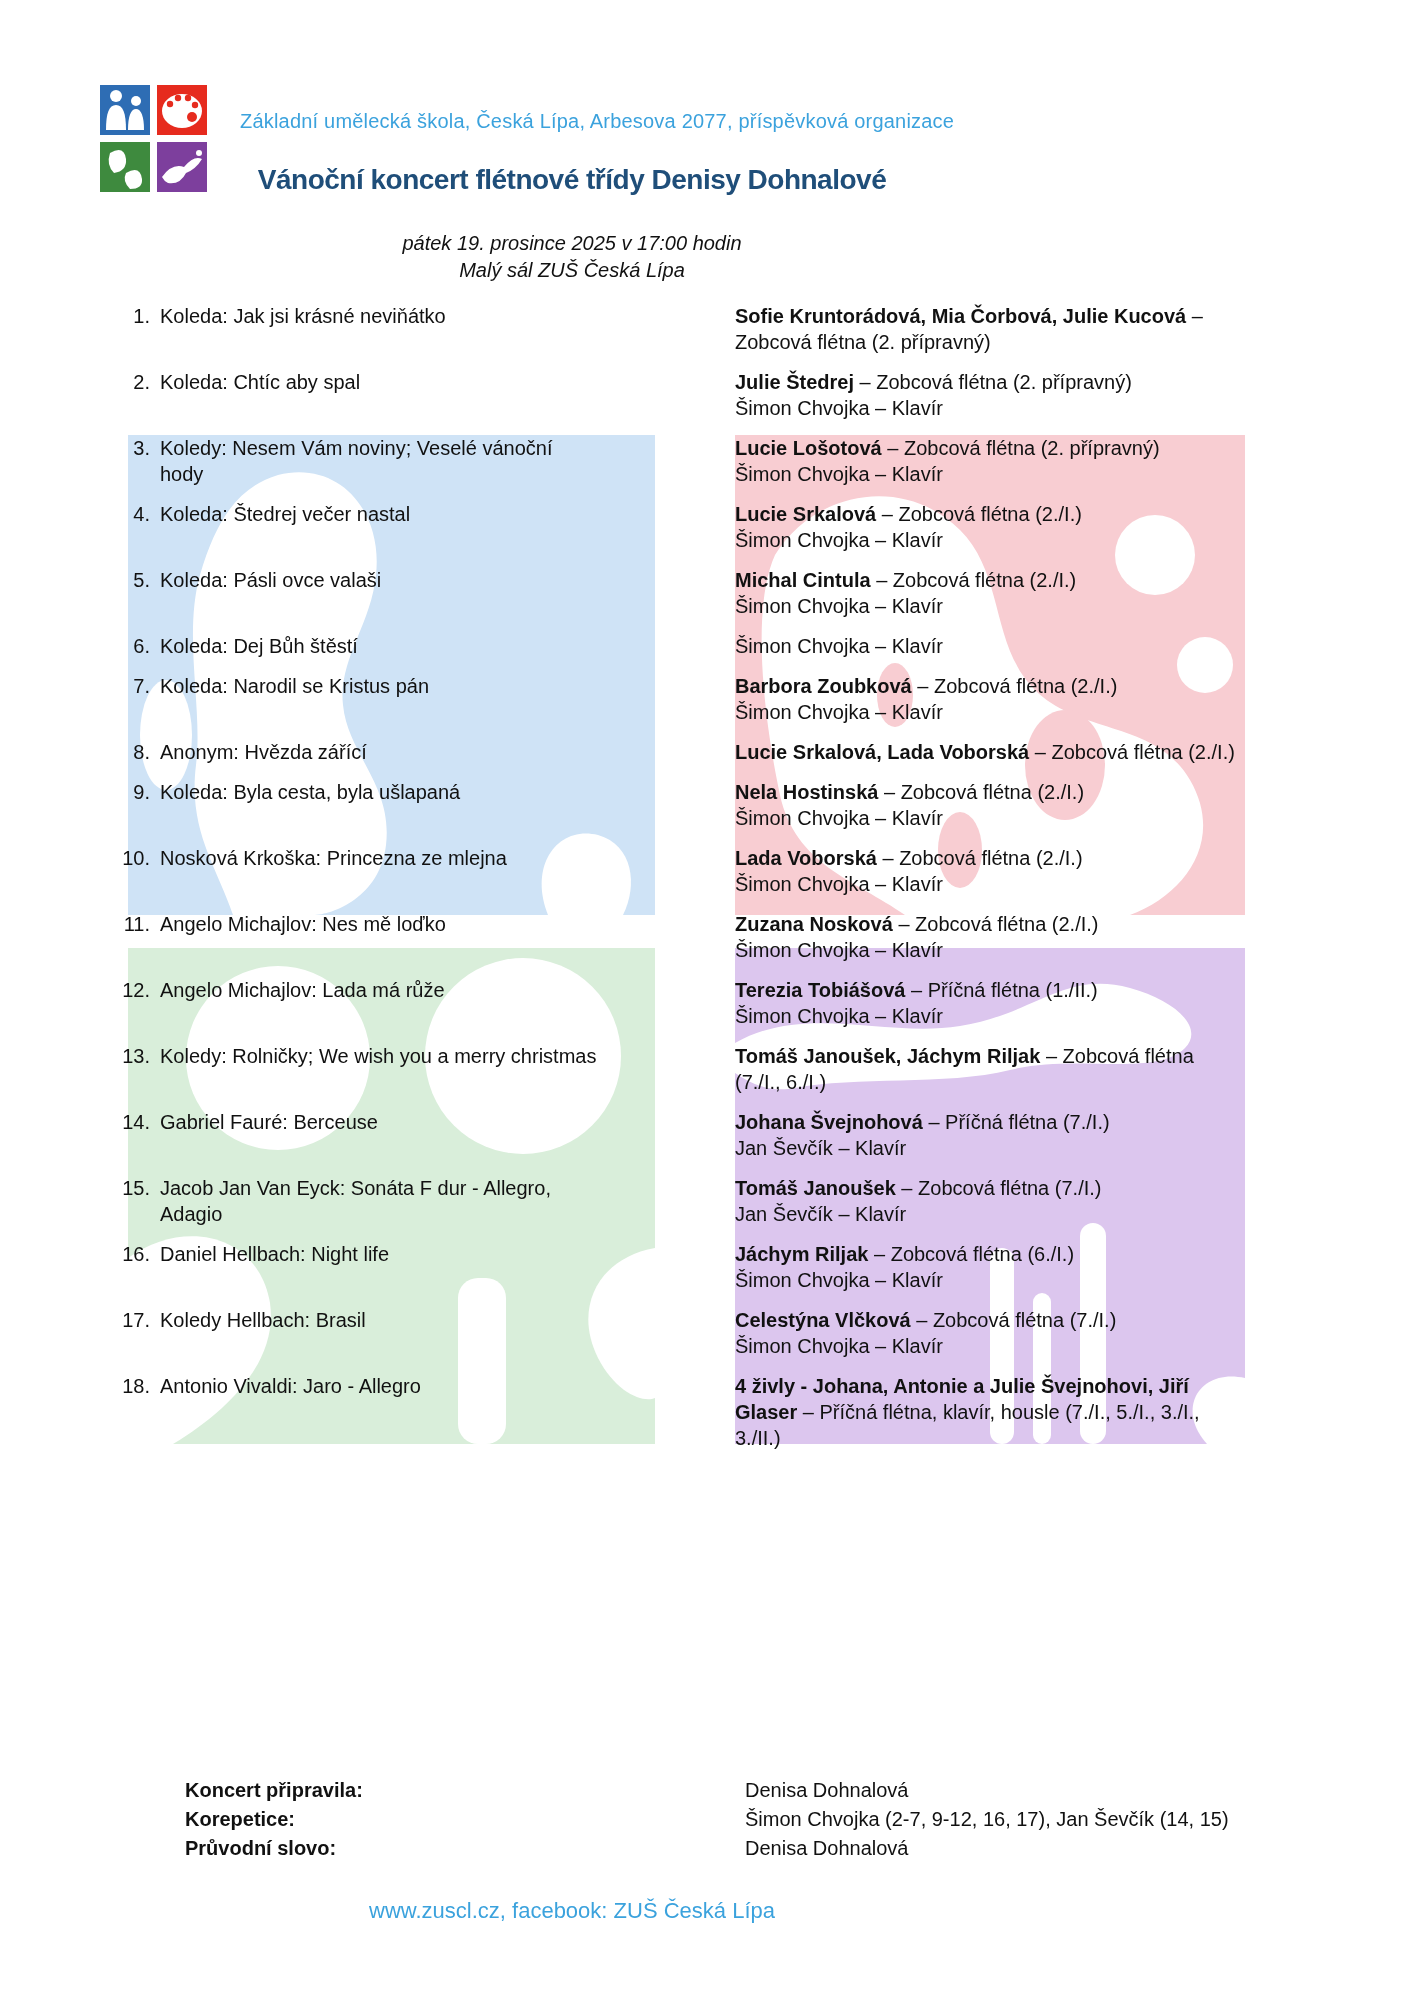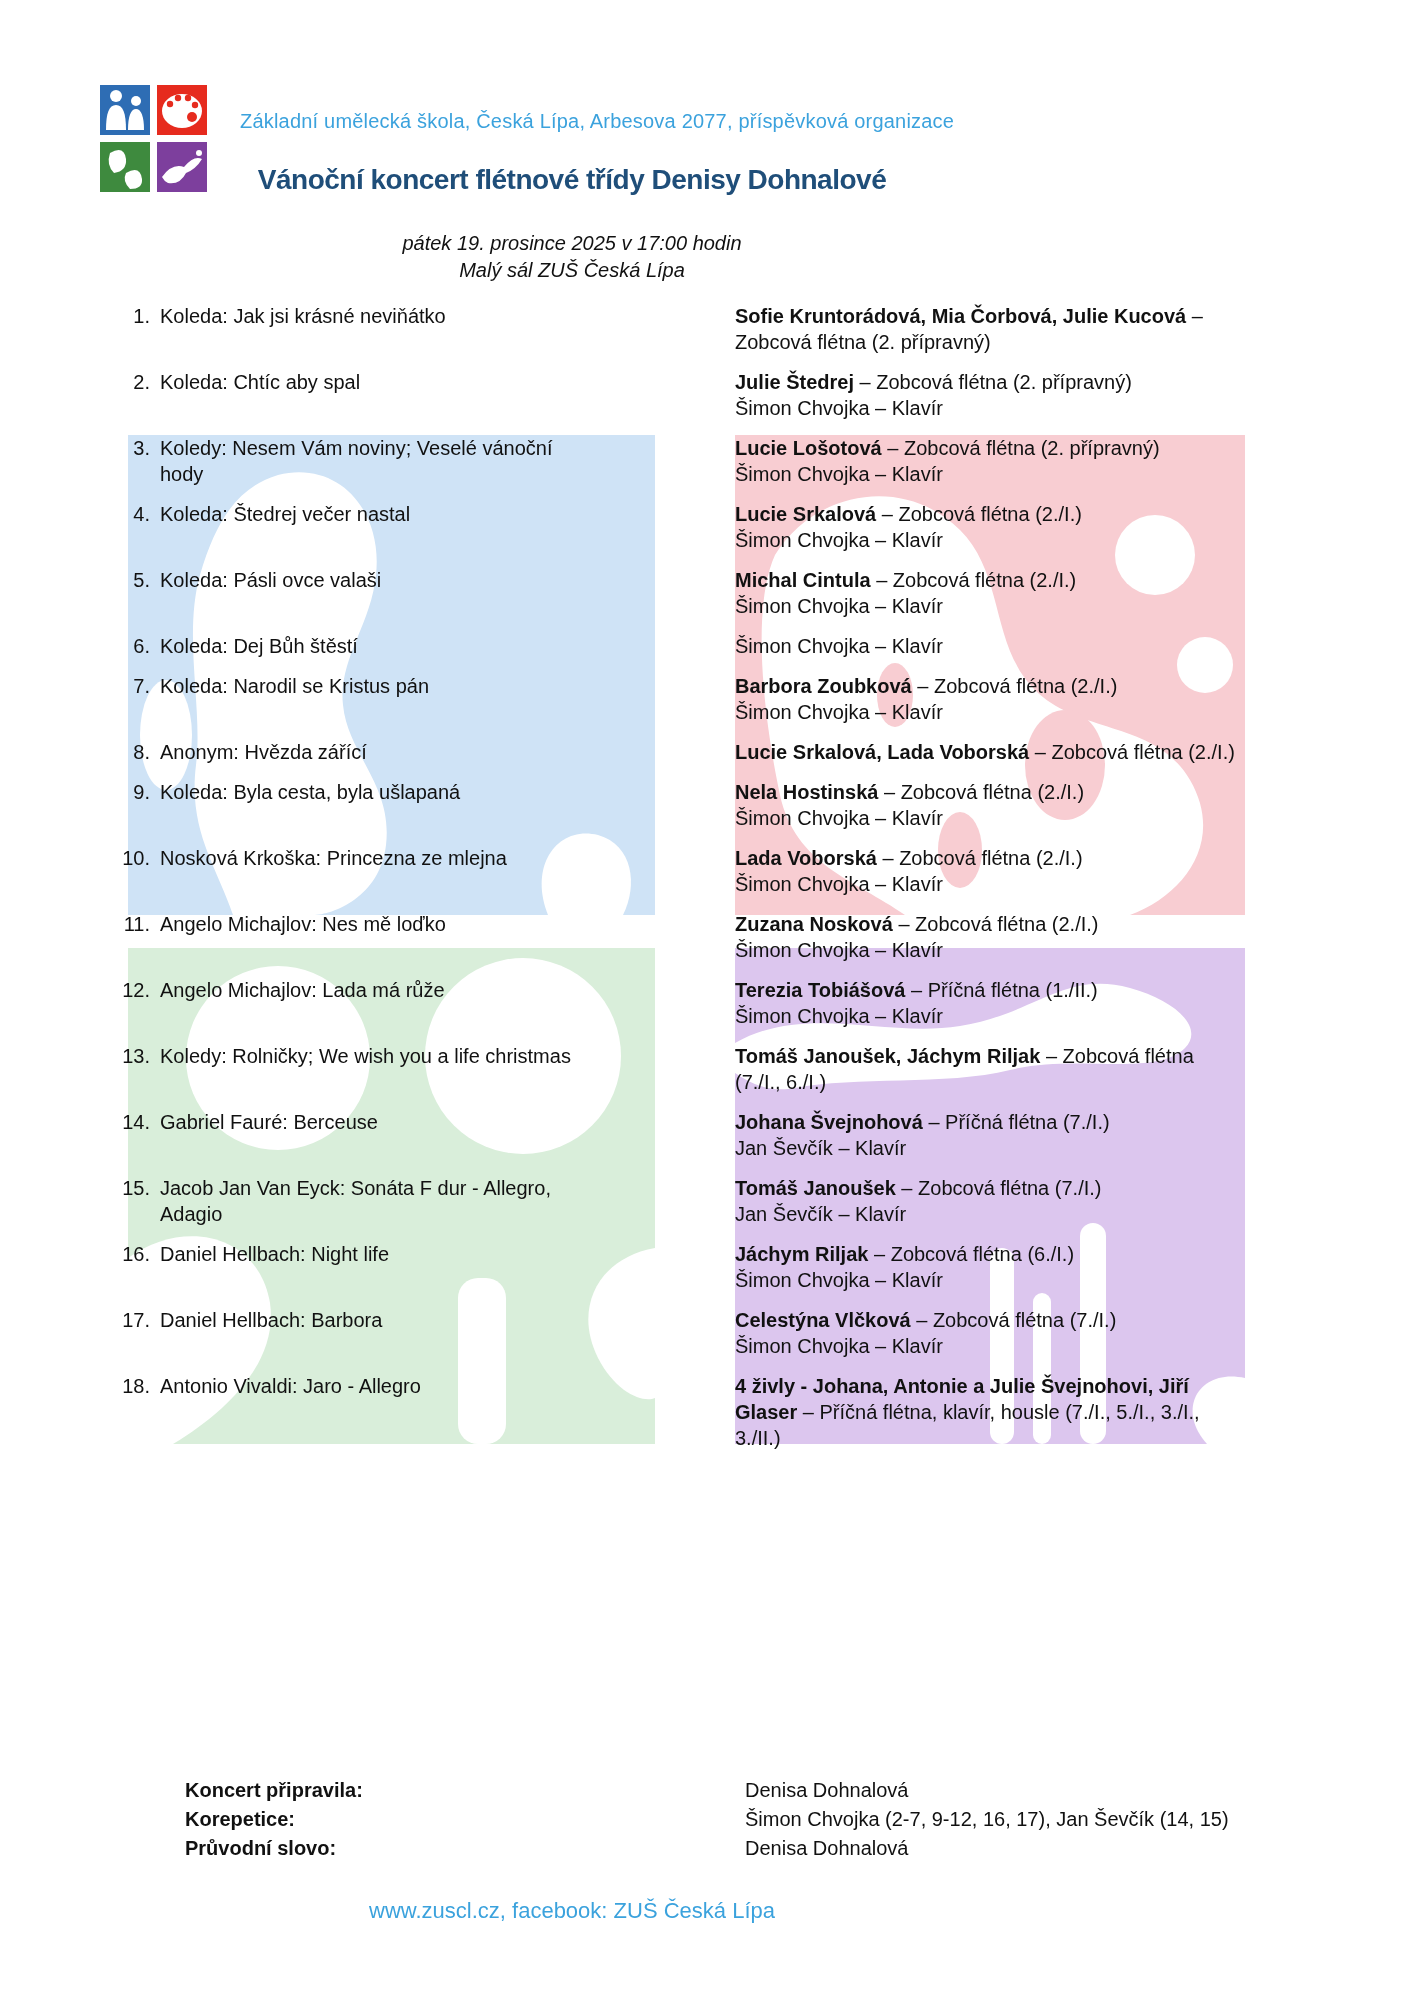--- a/index.html
+++ b/index.html
@@ -216,21 +216,21 @@
     <div class="num">12.</div>
     <div class="title-cell">Angelo Michajlov: Lada má růže</div>
     <div class="perf-cell">
             <div class="perf-line"><b>Terezia Tobiášová</b> – Příčná flétna (1./II.)</div>
             <div class="perf-line">Šimon Chvojka – Klavír</div>
           </div>
   </div>
 
   <div class="prog-row">
     <div class="num">13.</div>
-    <div class="title-cell">Koledy: Rolničky; We wish you a life christmas</div>
+    <div class="title-cell">Koledy: Rolničky; We wish you a merry christmas</div>
     <div class="perf-cell">
             <div class="perf-line"><b>Tomáš Janoušek, Jáchym Riljak</b> – Zobcová flétna (7./I., 6./I.)</div>
           </div>
   </div>
 
   <div class="prog-row">
     <div class="num">14.</div>
     <div class="title-cell">Gabriel Fauré: Berceuse</div>
     <div class="perf-cell">
             <div class="perf-line"><b>Johana Švejnohová</b> – Příčná flétna (7./I.)</div>
@@ -252,21 +252,21 @@
     <div class="num">16.</div>
     <div class="title-cell">Daniel Hellbach: Night life</div>
     <div class="perf-cell">
             <div class="perf-line"><b>Jáchym Riljak</b> – Zobcová flétna (6./I.)</div>
             <div class="perf-line">Šimon Chvojka – Klavír</div>
           </div>
   </div>
 
   <div class="prog-row">
     <div class="num">17.</div>
-    <div class="title-cell">Daniel Hellbach: Barbora</div>
+    <div class="title-cell">Koledy Hellbach: Brasil</div>
     <div class="perf-cell">
             <div class="perf-line"><b>Celestýna Vlčková</b> – Zobcová flétna (7./I.)</div>
             <div class="perf-line">Šimon Chvojka – Klavír</div>
           </div>
   </div>
 
   <div class="prog-row">
     <div class="num">18.</div>
     <div class="title-cell">Antonio Vivaldi: Jaro - Allegro</div>
     <div class="perf-cell">

